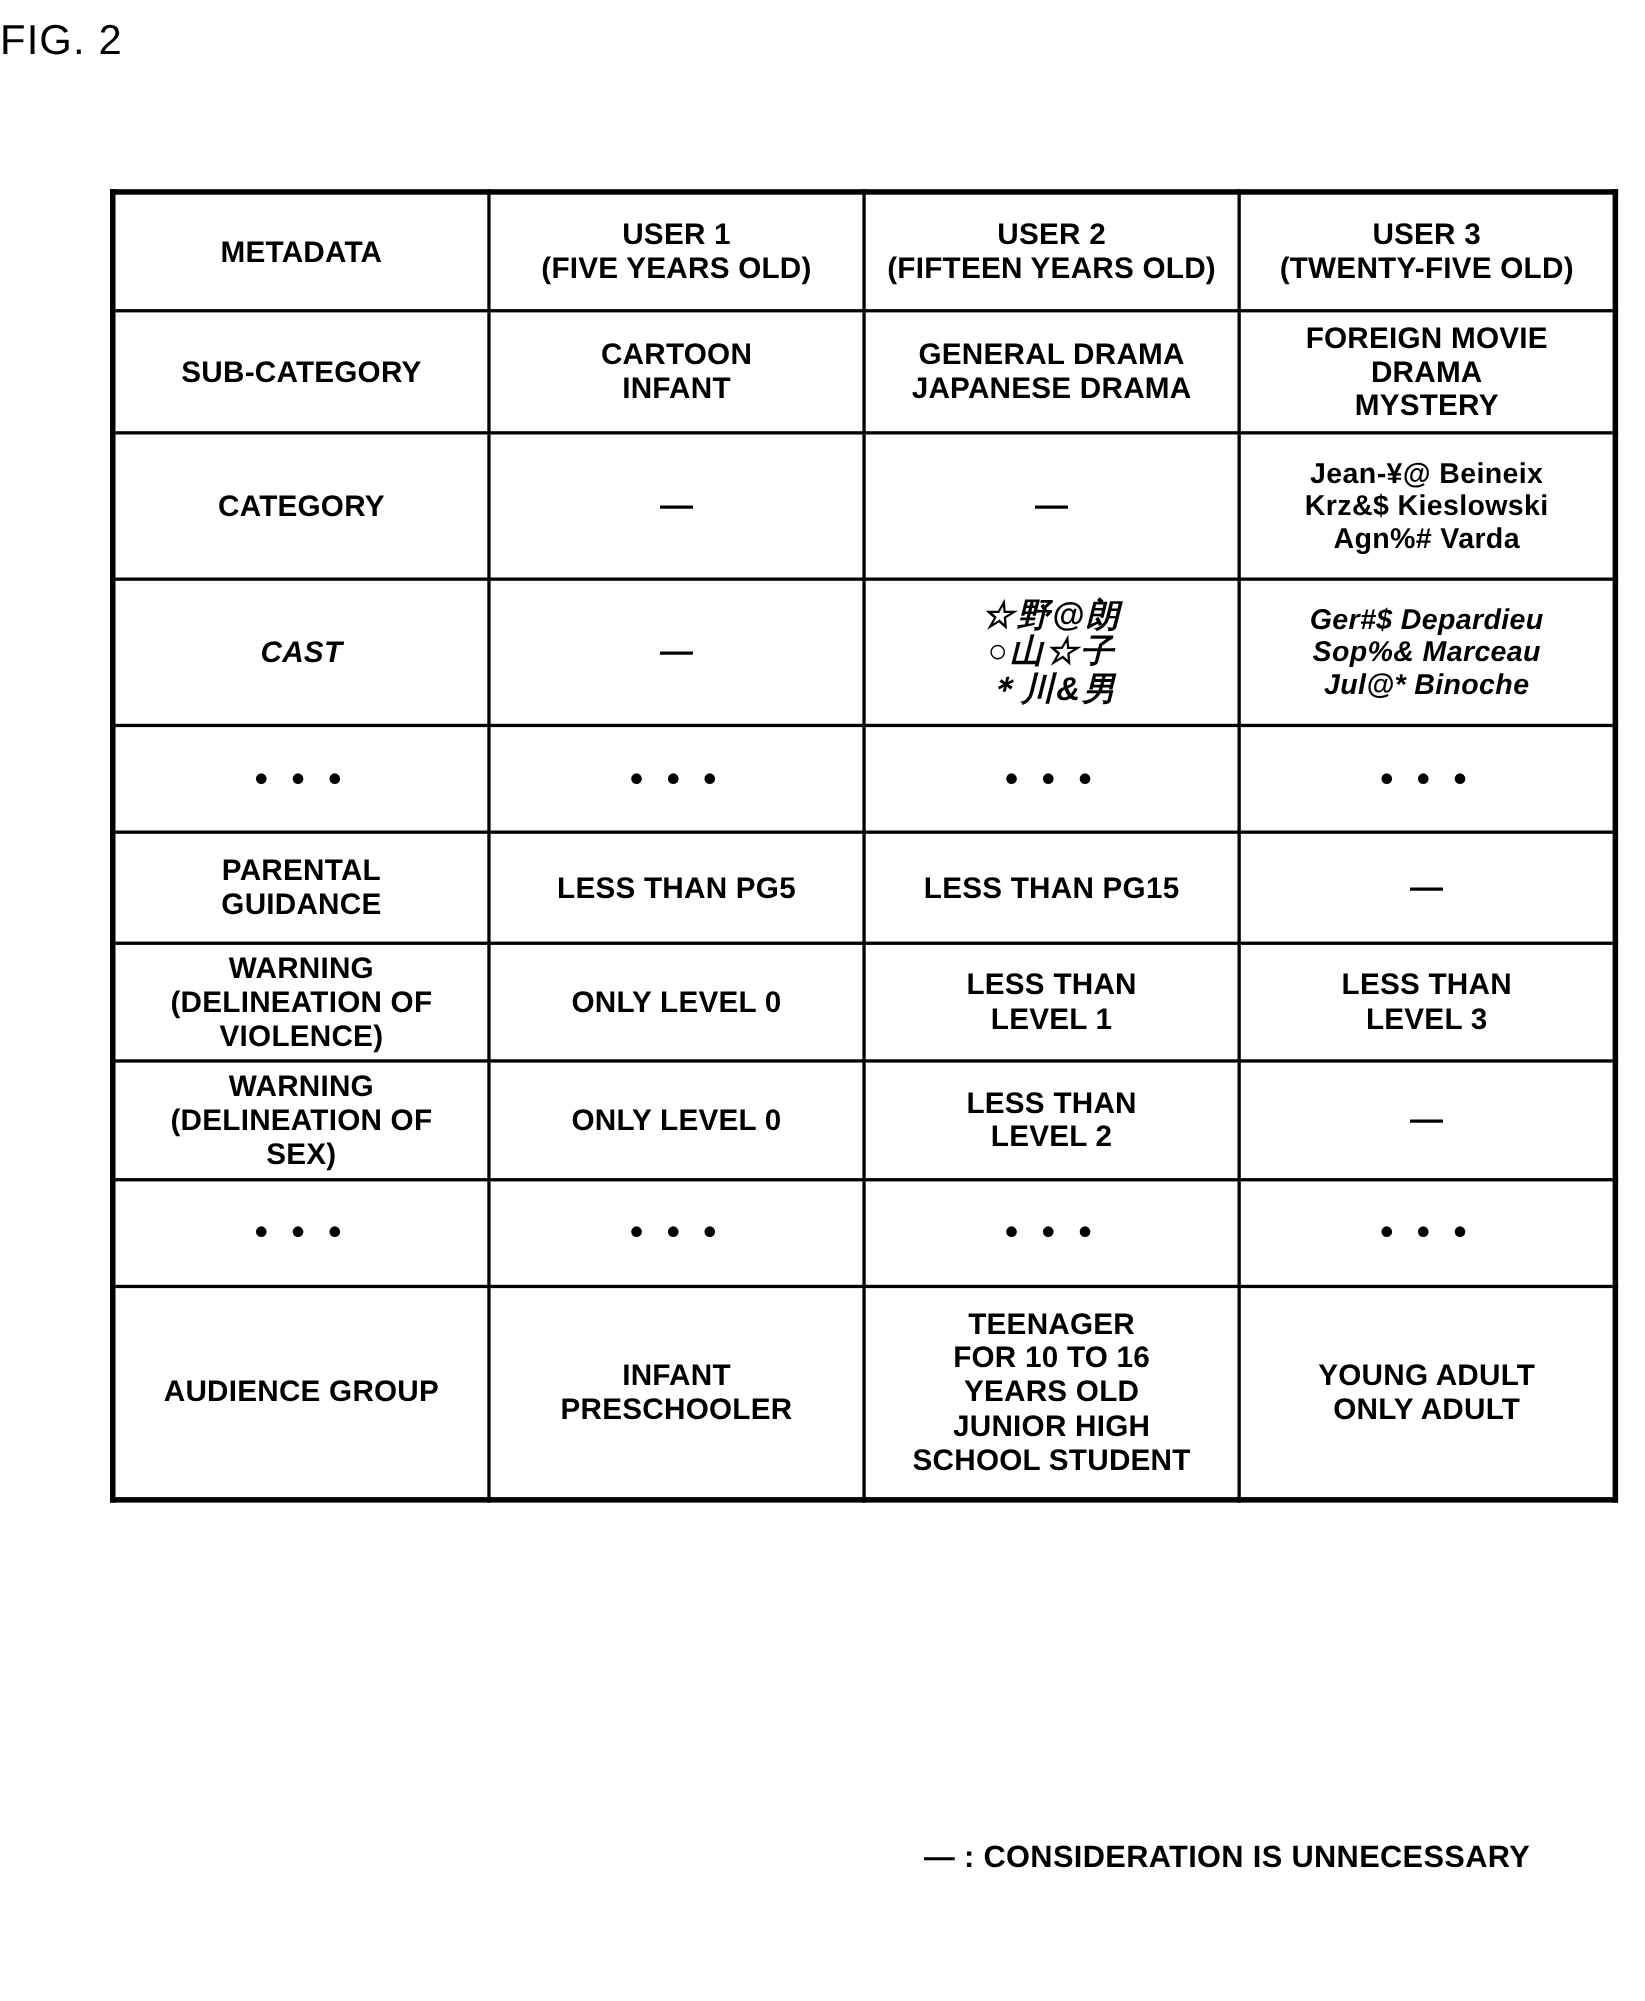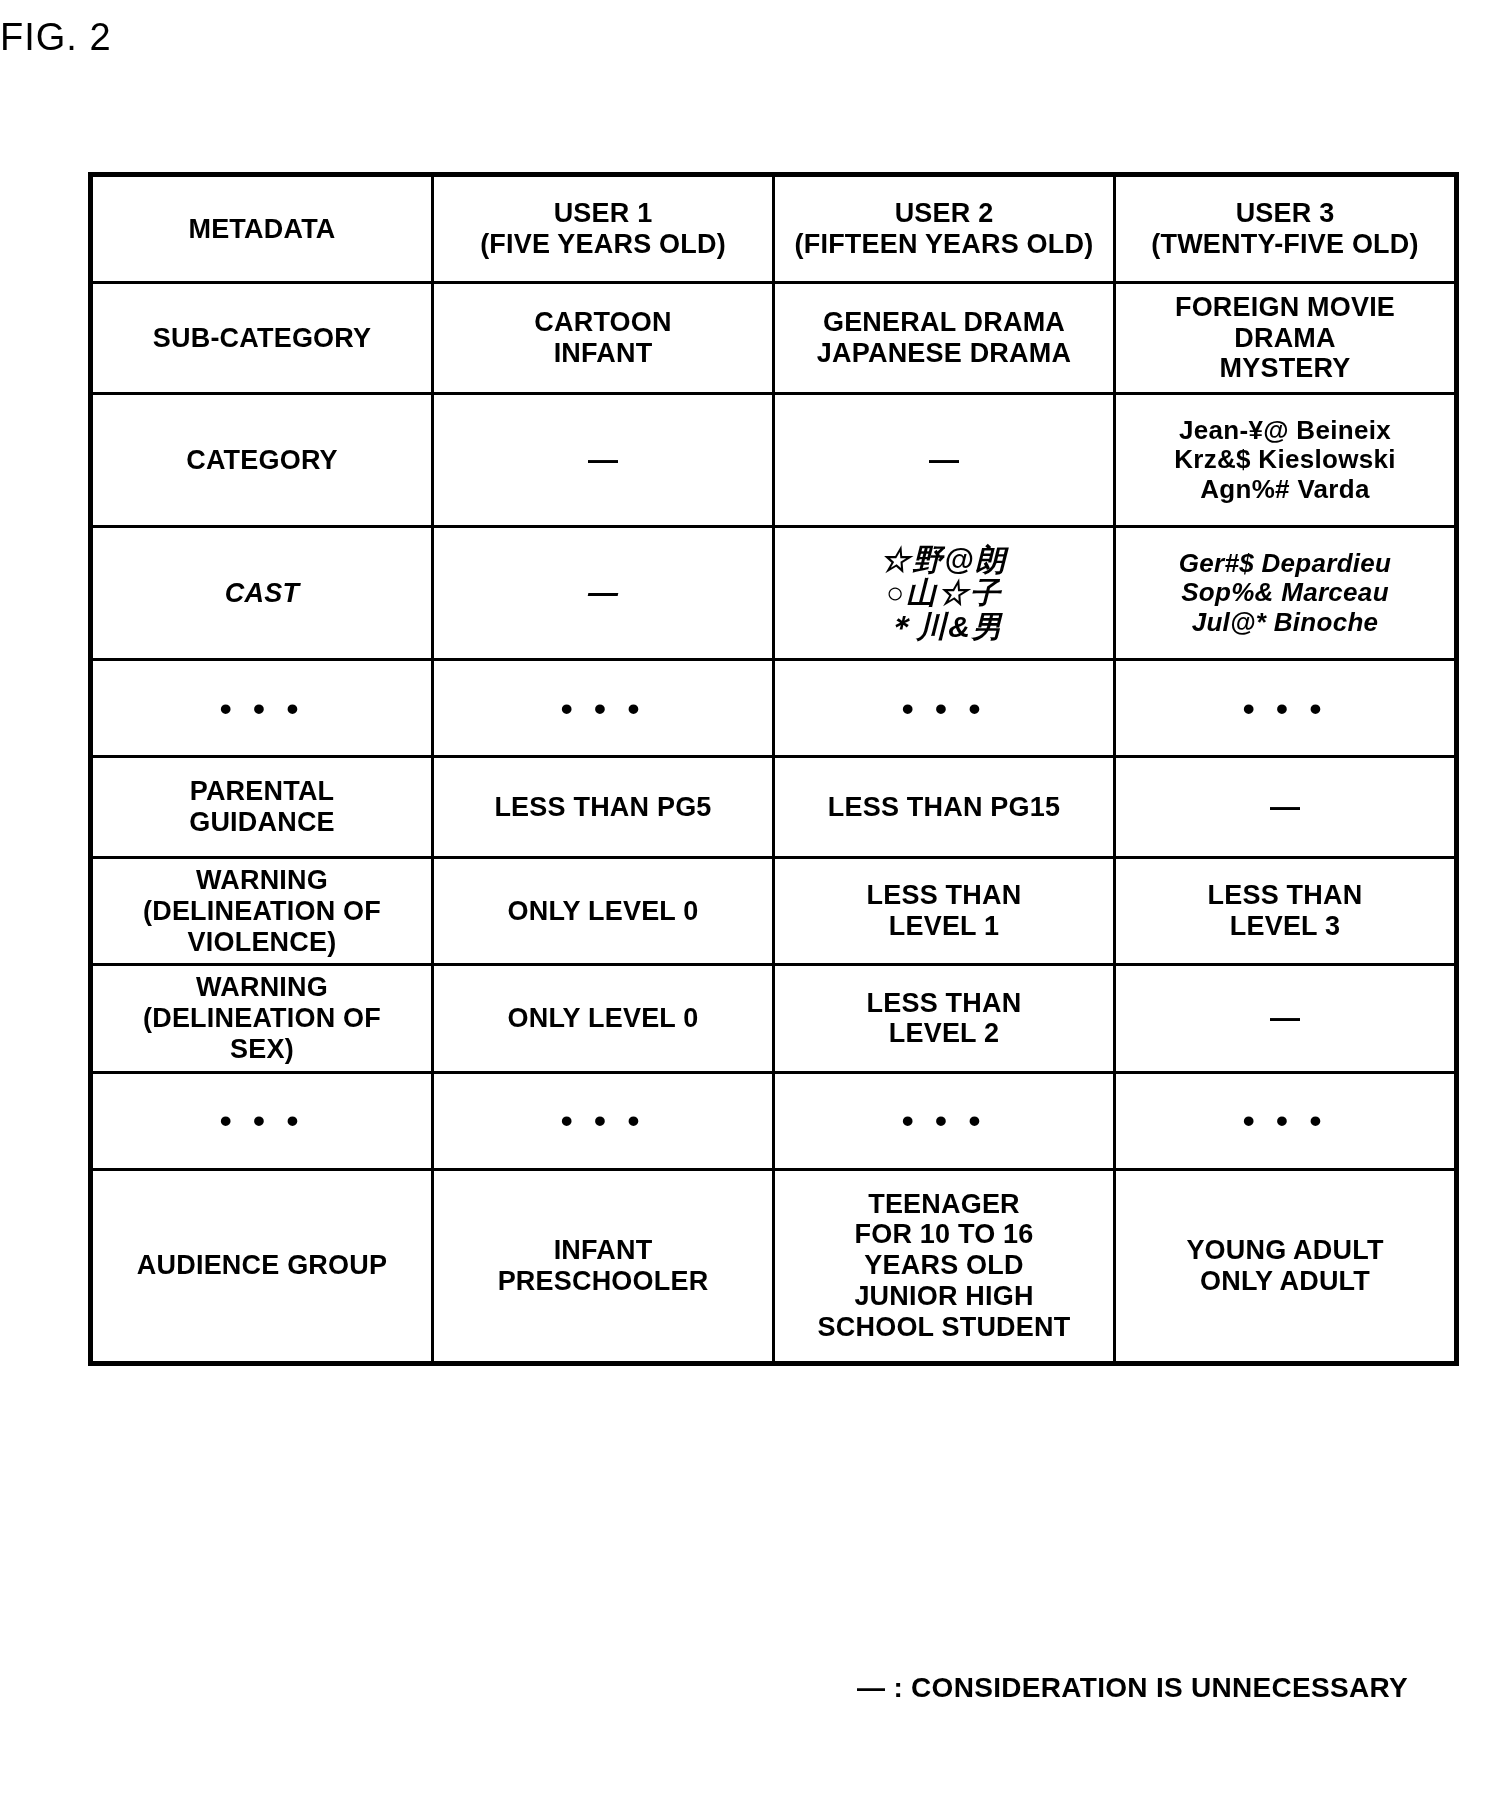--- a/index.html
+++ b/index.html
@@ -29,20 +29,21 @@
     position: absolute;
     left: 88px;
     top: 172px;
     width: 1320px;
   }
 
   table.meta-table {
     border-collapse: collapse;
     width: 1320px;
     table-layout: fixed;
+    margin-left: 12px;
   }
   table.meta-table td {
     border: 3px solid #000;
     text-align: center;
     vertical-align: middle;
     font-size: 27px;
     font-weight: 700;
     letter-spacing: 0.2px;
     line-height: 1.14;
     padding: 6px 4px;
@@ -103,21 +104,21 @@
     left: 0;
     top: 1672px;
     width: 1410px;
     text-align: right;
     font-size: 28px;
     font-weight: 700;
     letter-spacing: 0.3px;
   }
   #legend .legend-dash {
     display: inline-block;
-    margin-right: 2px;
+    margin-right: 19px;
   }
 </style>
 </head>
 <body>
 
 <div id="figure-title">FIG. 2</div>
 
 <div id="table-wrap">
   <table class="meta-table">
     <tbody>

